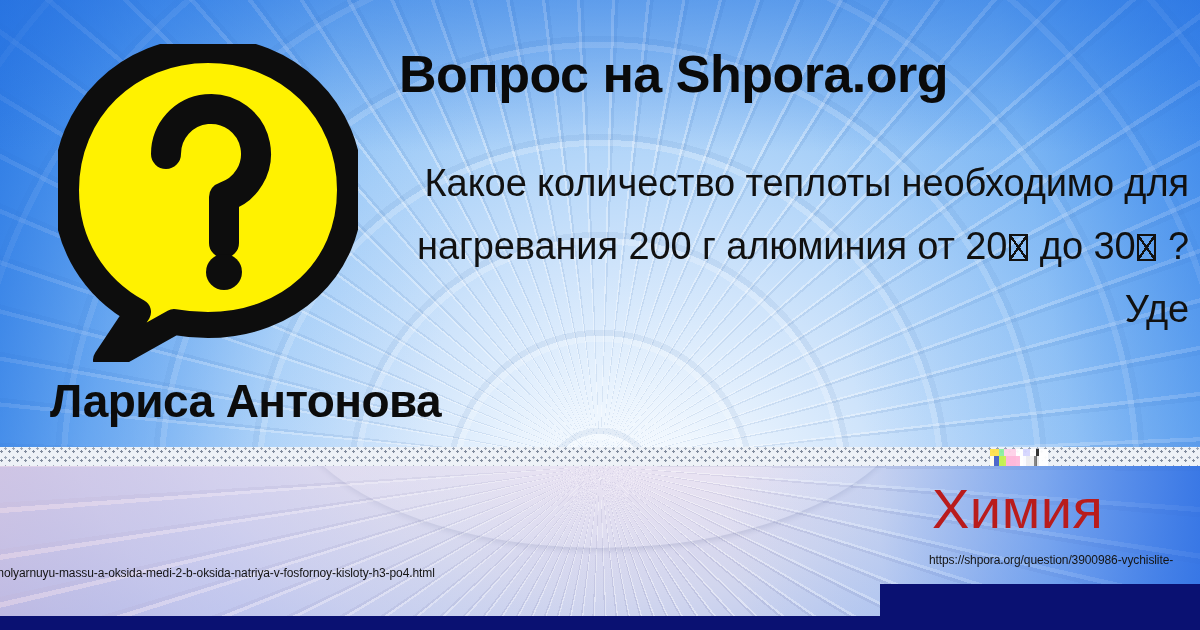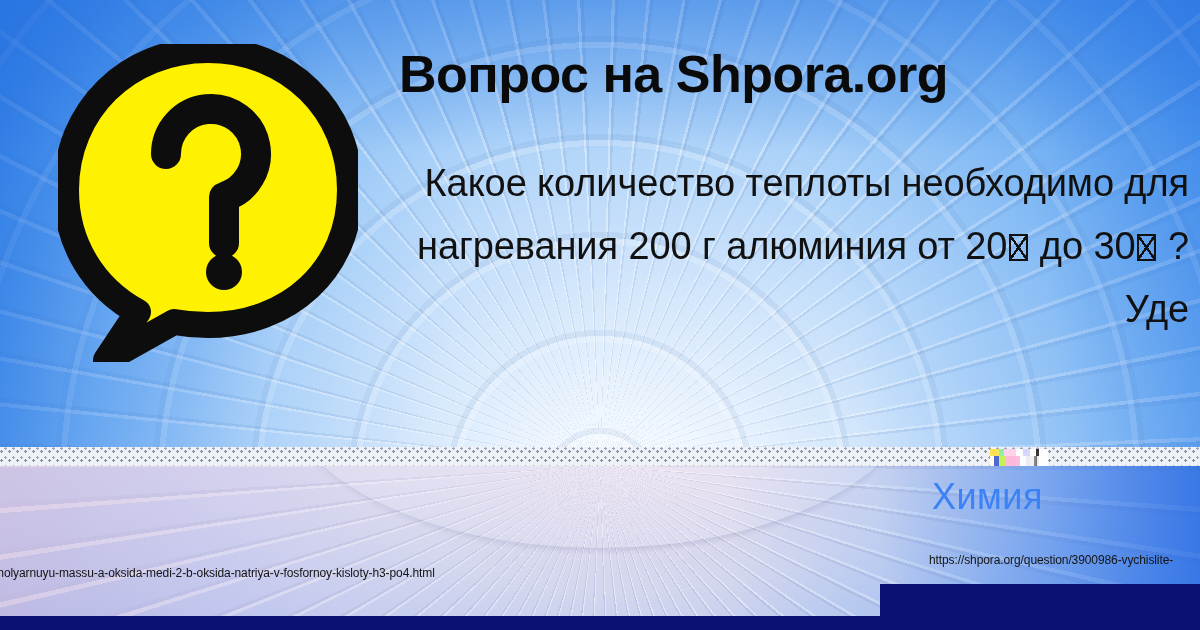--- a/index.html
+++ b/index.html
@@ -240,23 +240,23 @@
     height: 330px;
     border-radius: 50%;
     background: linear-gradient(180deg, rgba(255,255,255,0.55), rgba(255,255,255,0.08));
     box-shadow: 0 3px 5px rgba(60,70,120,0.14);
   }
 
   #subject-label {
     position: absolute;
     left: 932px;
     top: 476px;
-    font-size: 36px;
+    font-size: 56px;
     font-weight: normal;
-    color: #3b82f6;
+    color: #b91c1c;
     letter-spacing: 0.5px;
     white-space: nowrap;
   }
   #right-url {
     position: absolute;
     left: 929px;
     top: 553px;
     font-size: 12px;
     color: #141414;
     white-space: nowrap;
@@ -318,20 +318,21 @@
                a 45 45 0 1 1 58 43
                v 46" fill="none" stroke="#0D0D0D" stroke-width="30" stroke-linecap="round" stroke-linejoin="round"></path>
       <circle cx="166" cy="228" r="18" fill="#0D0D0D"></circle>
     </svg>
   </div>
 
   <div id="headline">Вопрос на Shpora.org</div>
 
   <div id="question-body"><span>Какое количество теплоты необходимо для нагревания 200 г алюминия от 20</span><span class="tofu"></span><span> до 30</span><span class="tofu"></span><span> ? Уде</span></div>
 
+  <div id="author-name">Лариса Антонова</div>
 
   <div id="separator-band"></div>
   <div id="band-noise"></div>
   <div id="band-noise-2"></div>
 
   <div id="lower-panel">
     <div class="fan-base-lower"></div>
     <div class="fan-rays-lower"></div>
     <div class="lower-arc"></div>
     <div class="lower-pink-wash"></div>

